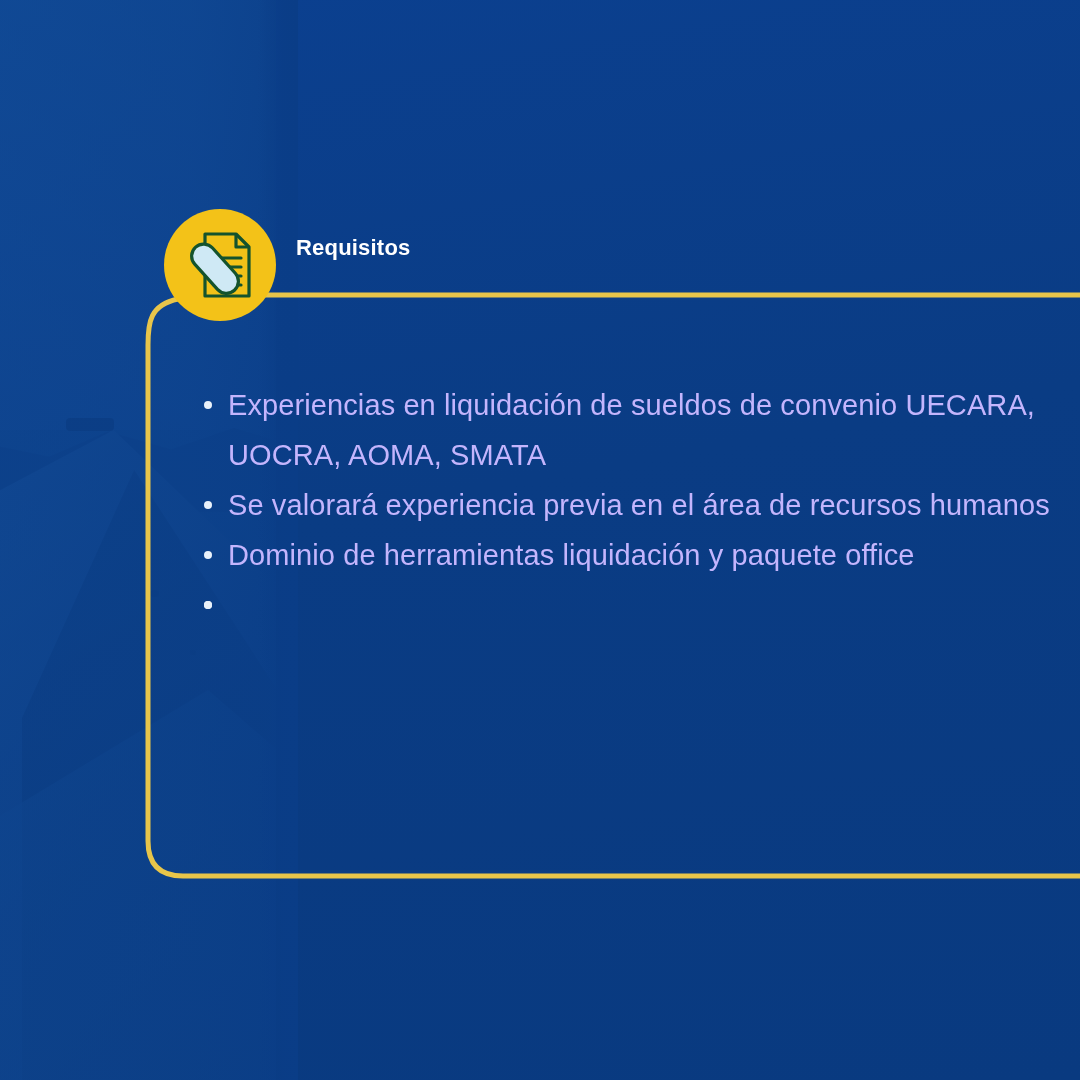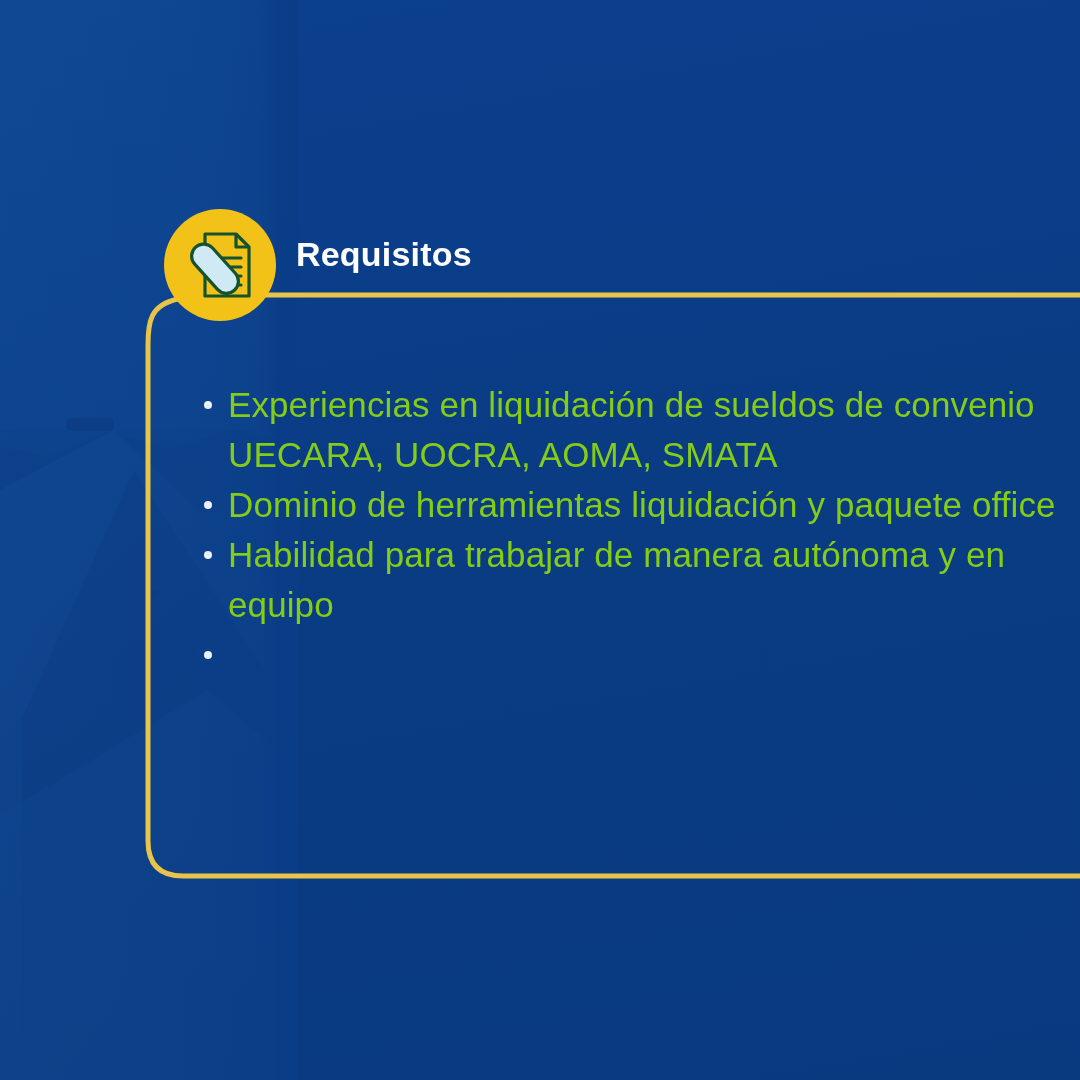--- a/index.html
+++ b/index.html
@@ -141,43 +141,43 @@
     align-items: center;
     justify-content: center;
   }
   .icon-badge svg { display: block; }
 
   
   .heading {
     position: absolute;
     left: 296px;
     top: 236px;
-    font-size: 34px;
+    font-size: 22px;
     font-weight: bold;
     color: #ffffff;
     letter-spacing: .2px;
     line-height: 1.1;
     white-space: nowrap;
   }
 
   
   .bullets {
     position: absolute;
     left: 196px;
     top: 380px;
     width: 868px;
     margin: 0;
     padding: 0;
     list-style: none;
   }
   .bullets li {
     position: relative;
     padding-left: 32px;
-    color: #84cc16;
-    font-size: 35px;
+    color: #c4b5fd;
+    font-size: 29px;
     line-height: 50px;
     font-weight: normal;
     letter-spacing: .1px;
     margin-bottom: 0px;
   }
   .bullets li .dot {
     position: absolute;
     left: 8px;
     top: 21px;
     width: 8px;
@@ -233,24 +233,27 @@
 
   <div class="heading">Requisitos</div>
 
   <ul class="bullets">
     <li>
       <span class="dot"></span>
       <span>Experiencias en liquidación de sueldos de convenio UECARA, UOCRA, AOMA, SMATA</span>
     </li>
     <li>
       <span class="dot"></span>
+      <span>Se valorará experiencia previa en el área de recursos humanos</span>
+    </li>
+    <li>
+      <span class="dot"></span>
       <span>Dominio de herramientas liquidación y paquete office</span>
     </li>
     <li>
       <span class="dot"></span>
-      <span>Habilidad para trabajar de manera autónoma y en equipo</span>
     </li>
     <li>
       <span class="dot"></span>
     </li>
   </ul>
 
 </div>
 
 </body></html>

